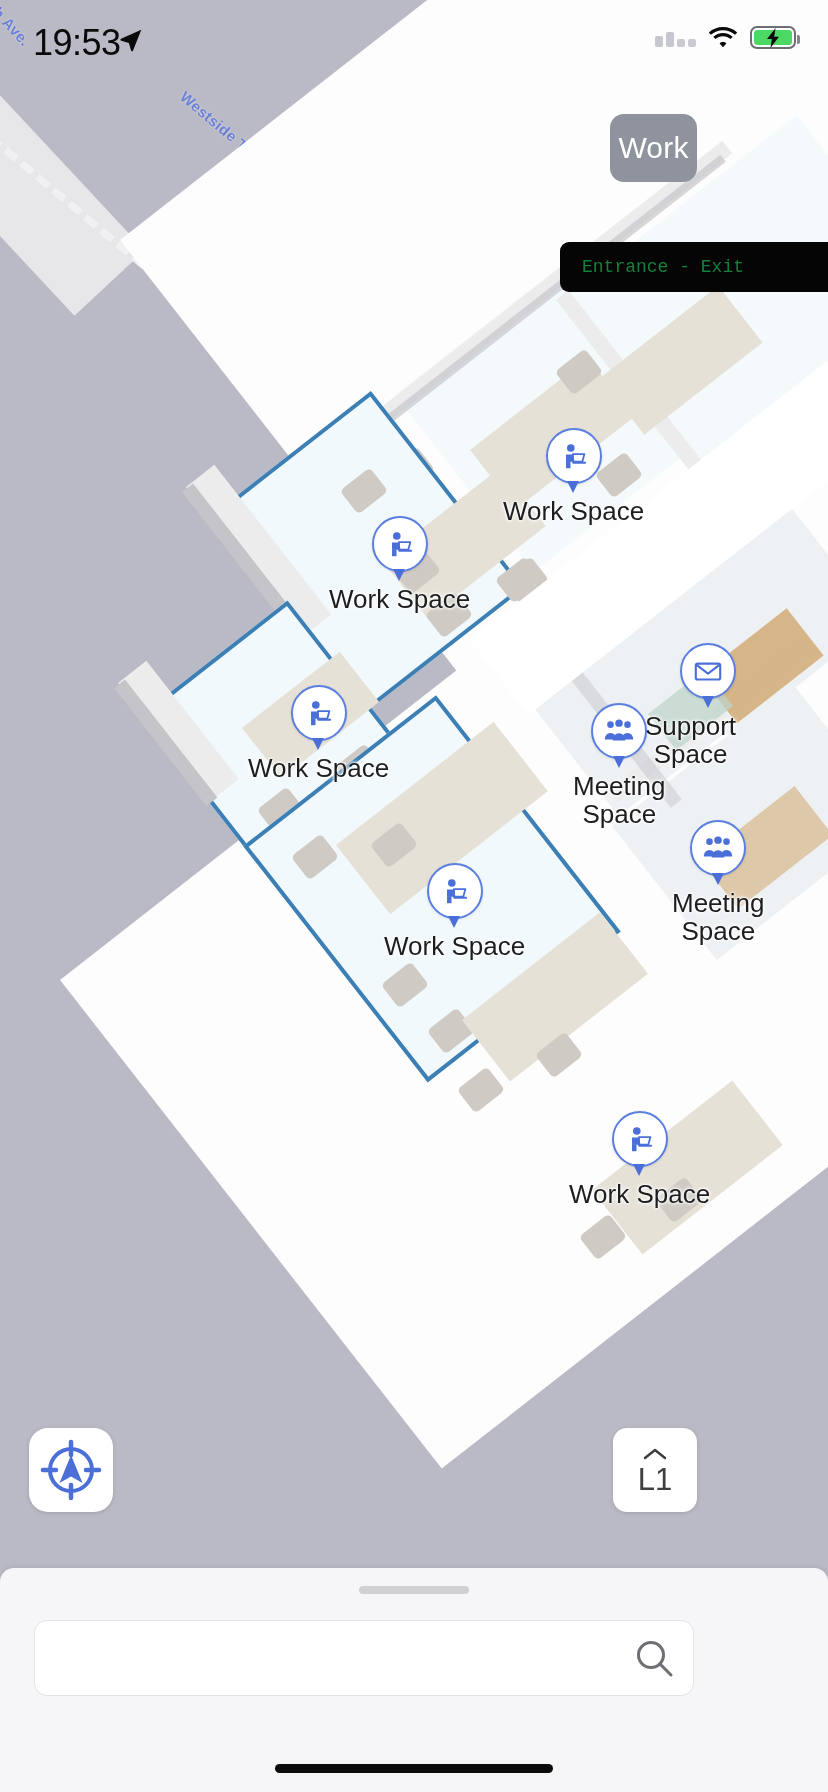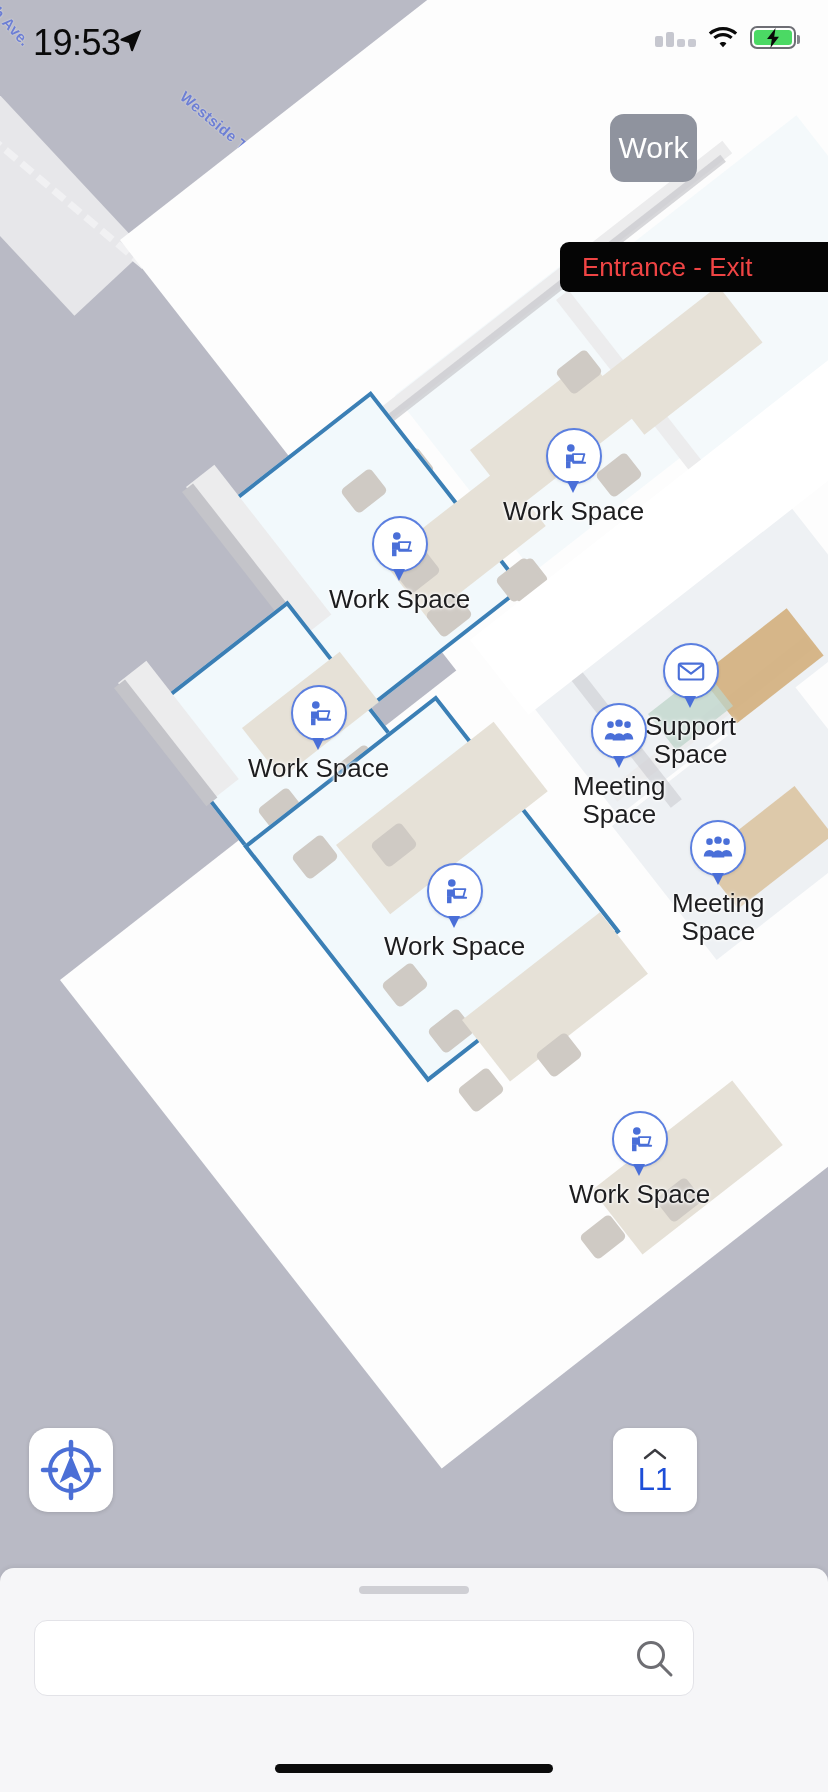--- a/index.html
+++ b/index.html
@@ -209,23 +209,24 @@
     left: 560px; top: 242px;
     height: 50px;
     padding: 0 22px;
     background: #050505;
     border-radius: 9px 0 0 9px;
     display: flex; align-items: center;
     z-index: 40;
     width: 290px;
   }
   #entrance-tooltip-label {
-    color: #ef4444;
-    font-size: 26px;
+    color: #15803d;
+    font-size: 18px;
     white-space: nowrap;
+    font-family: Liberation Mono, monospace;
   }
 
   
   .poi {
     position: absolute;
     z-index: 30;
     display: flex;
     flex-direction: column;
     align-items: center;
     pointer-events: auto;
@@ -278,21 +279,21 @@
     background: #ffffff;
     border-radius: 14px;
     display: flex; flex-direction: column; align-items: center;
     justify-content: center;
     box-shadow: 0 1px 4px rgba(0,0,0,.14);
     z-index: 40; cursor: pointer;
   }
   #floor-chevron { margin-bottom: 2px; }
   #floor-label {
     font-size: 31px;
-    color: #1d4ed8;
+    color: #404040;
     line-height: 1;
   }
 
   
   #bottom-sheet {
     position: absolute;
     left: 0; bottom: 0;
     width: 828px; height: 224px;
     background: #f6f6f8;
     border-radius: 14px 14px 0 0;
@@ -479,21 +480,21 @@
         <circle cx="13" cy="8.5" r="3.6" fill="#4a6fd8"></circle>
         <path d="M8.5 14.5h5.6c.7 0 1.3.5 1.4 1.2l.9 5.6H8.5z" fill="#4a6fd8"></path>
         <rect x="8.5" y="21" width="4.2" height="6.5" fill="#4a6fd8"></rect>
         <path d="M15 14.2h10.8l-2 7.2H15z" fill="none" stroke="#4a6fd8" stroke-width="1.7" stroke-linejoin="round"></path>
         <rect x="14.4" y="21.4" width="13" height="1.9" rx=".9" fill="#4a6fd8"></rect>
       </svg>
     </div>
     <div class="poi-label">Work Space</div>
   </div>
 
-  <div class="poi" style="left:645px; top:643px;">
+  <div class="poi" style="left:645px; top:643px;align-items:flex-end;">
     <div class="poi-pin">
       <svg class="poi-icon" viewBox="0 0 32 32">
         <rect x="4.5" y="9" width="23" height="15" rx="2" fill="none" stroke="#4a6fd8" stroke-width="2"></rect>
         <path d="M5.5 10.5 16 18.5 26.5 10.5" fill="none" stroke="#4a6fd8" stroke-width="2" stroke-linecap="round" stroke-linejoin="round"></path>
       </svg>
     </div>
     <div class="poi-label">Support
 Space</div>
   </div>
 

